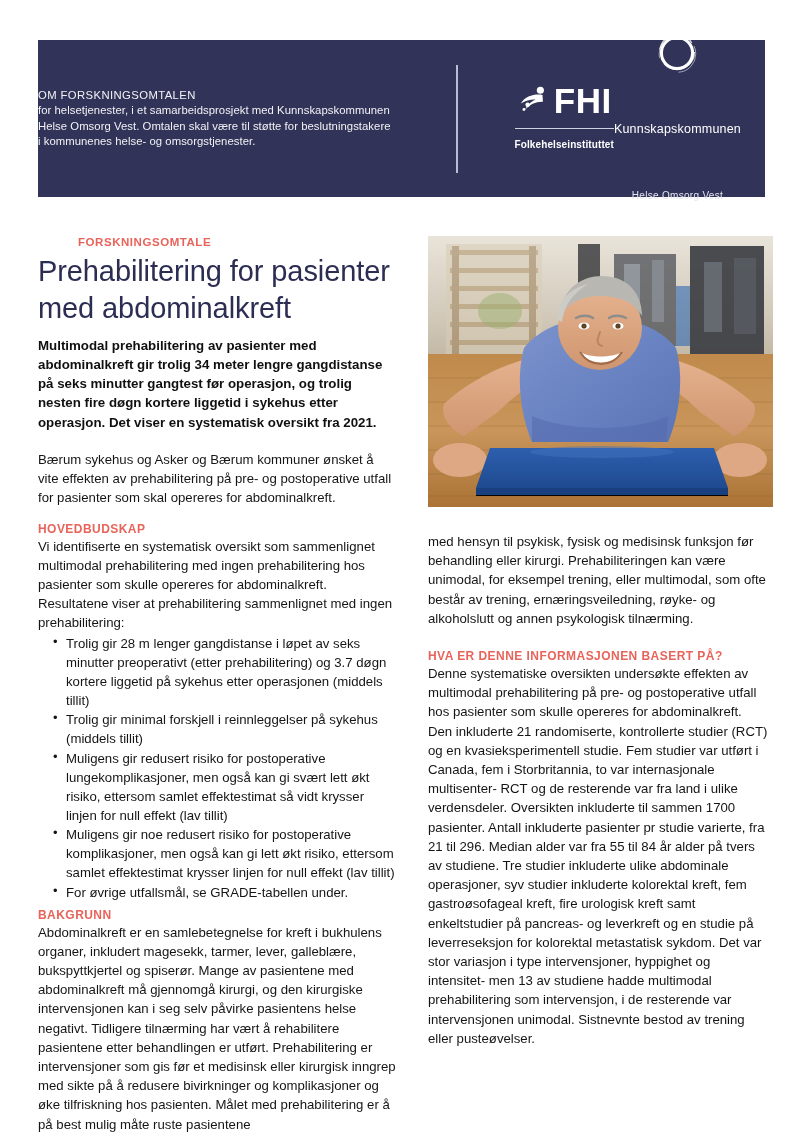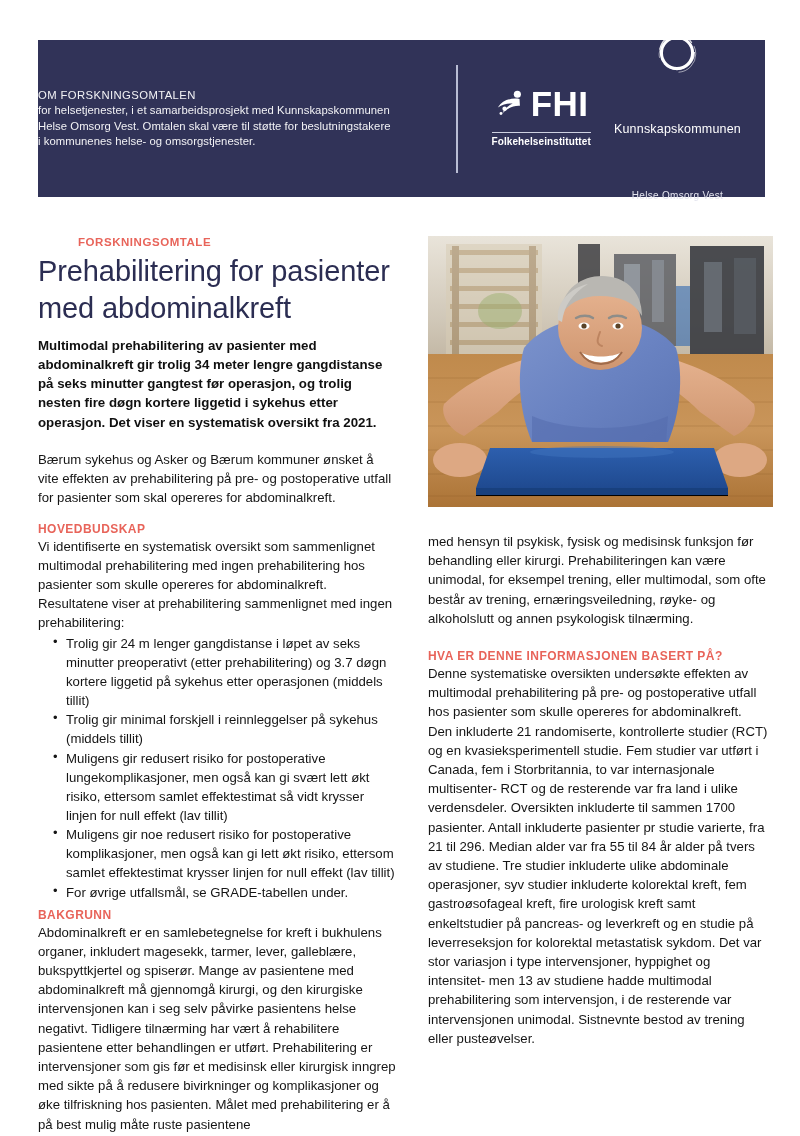--- a/index.html
+++ b/index.html
@@ -42,21 +42,21 @@
     width: 1.5px;
     height: 108px;
     background: #b9bdd4;
     margin-left: 18px;
     flex: none;
   }
   .banner-logos {
     flex: 1;
     display: flex;
     align-items: center;
-    justify-content: space-between;
+    justify-content: flex-end;
     padding: 0 24px 0 34px;
     height: 100%;
   }
 
   
   .logo-fhi {
     display: flex;
     flex-direction: column;
     align-items: center;
     color: #ffffff;
@@ -74,21 +74,21 @@
     letter-spacing: 0.5px;
     line-height: 0.92;
     font-family: "Liberation Sans", sans-serif;
   }
   .logo-fhi-sub {
     font-size: 10px;
     font-weight: 700;
     letter-spacing: 0.1px;
     margin-top: 11px;
     border-top: 1px solid #cfd2e2;
-    padding-top: 3px;
+    padding-top: 10px;
     width: 100%;
     text-align: center;
   }
 
   
   .logo-kk {
     display: flex;
     flex-direction: column;
     align-items: center;
     color: #ffffff;
@@ -360,21 +360,21 @@
   <div class="col-left">
 
     <div class="kicker">FORSKNINGSOMTALE</div>
     <h1 class="doc-title">Prehabilitering for pasienter med abdominalkreft</h1>
     <p class="lead">Multimodal prehabilitering av pasienter med abdominalkreft gir trolig 34 meter lengre gangdistanse på seks minutter gangtest før operasjon, og trolig nesten fire døgn kortere liggetid i sykehus etter operasjon. Det viser en systematisk oversikt fra 2021.</p>
     <p class="para">Bærum sykehus og Asker og Bærum kommuner ønsket å vite effekten av prehabilitering på pre- og postoperative utfall for pasienter som skal opereres for abdominalkreft.</p>
 
     <div class="section-head">HOVEDBUDSKAP</div>
     <p class="body-text">Vi identifiserte en systematisk oversikt som sammenlignet multimodal prehabilitering med ingen prehabilitering hos pasienter som skulle opereres for abdominalkreft. Resultatene viser at prehabilitering sammenlignet med ingen prehabilitering:</p>
     <ul class="bullets">
-      <li>Trolig gir 24 m lenger gangdistanse i løpet av seks minutter preoperativt (etter prehabilitering) og 3.7 døgn kortere liggetid på sykehus etter operasjonen (middels tillit)</li>
+      <li>Trolig gir 28 m lenger gangdistanse i løpet av seks minutter preoperativt (etter prehabilitering) og 3.7 døgn kortere liggetid på sykehus etter operasjonen (middels tillit)</li>
       <li>Trolig gir minimal forskjell i reinnleggelser på sykehus (middels tillit)</li>
       <li>Muligens gir redusert risiko for postoperative lungekomplikasjoner, men også kan gi svært lett økt risiko, ettersom samlet effektestimat så vidt krysser linjen for null effekt (lav tillit)</li>
       <li>Muligens gir noe redusert risiko for postoperative komplikasjoner, men også kan gi lett økt risiko, ettersom samlet effektestimat krysser linjen for null effekt (lav tillit)</li>
       <li>For øvrige utfallsmål, se GRADE-tabellen under.</li>
     </ul>
 
     <div class="section-head">BAKGRUNN</div>
     <p class="body-text">Abdominalkreft er en samlebetegnelse for kreft i bukhulens organer, inkludert magesekk, tarmer, lever, galleblære, bukspyttkjertel og spiserør. Mange av pasientene med abdominalkreft må gjennomgå kirurgi, og den kirurgiske intervensjonen kan i seg selv påvirke pasientens helse negativt. Tidligere tilnærming har vært å rehabilitere pasientene etter behandlingen er utført. Prehabilitering er intervensjoner som gis før et medisinsk eller kirurgisk inngrep med sikte på å redusere bivirkninger og komplikasjoner og øke tilfriskning hos pasienten. Målet med prehabilitering er å på best mulig måte ruste pasientene</p>
   </div>
 

